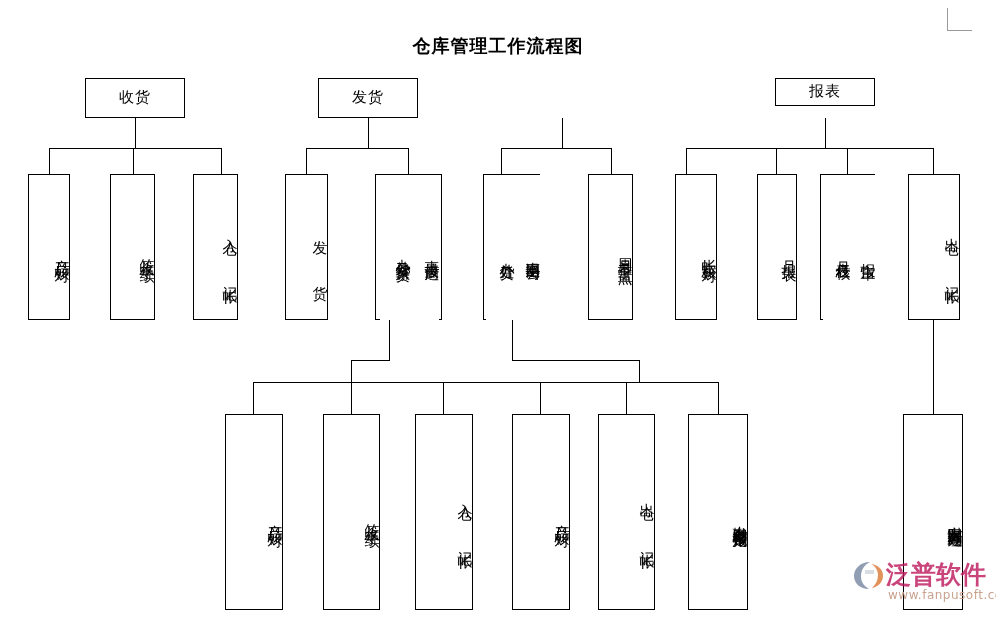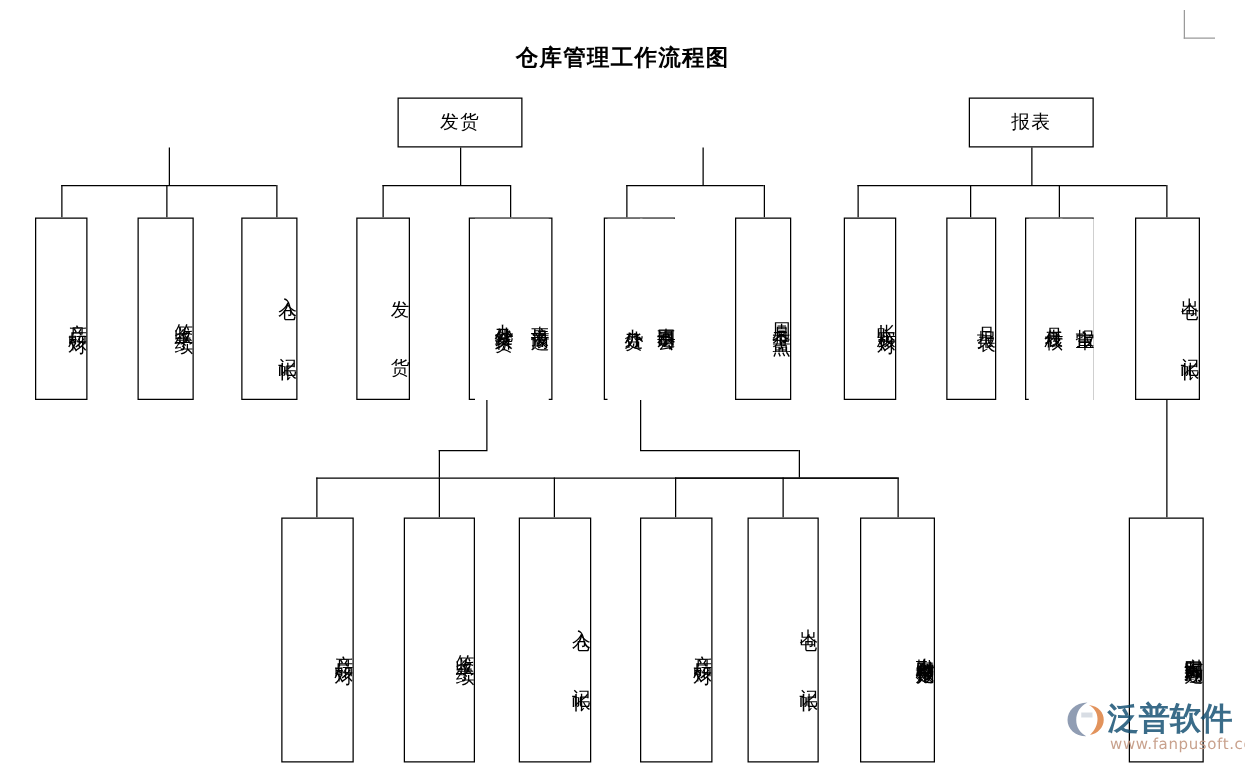--- a/index.html
+++ b/index.html
@@ -94,21 +94,21 @@
     top: 2px;
     width: 34px;
     height: 30px;
   }
   .wm-text {
     position: absolute;
     left: 34px;
     top: 0px;
     font-size: 25px;
     font-weight: bold;
-    color: #0c4a6e;
+    color: #be185d;
     letter-spacing: 0px;
     white-space: nowrap;
     opacity: .88;
   }
   .wm-url {
     position: absolute;
     left: 36px;
     top: 30px;
     font-size: 12px;
     color: #c49a84;
@@ -119,20 +119,21 @@
 </style>
 </head>
 <body>
 
 <div id="canvas">
 
   <div class="cornermark" style="left:947px; top:8px;"></div>
 
   <div class="title">仓库管理工作流程图</div>
 
+  <div class="node h" style="left:85px; top:78px; width:100px; height:40px;">收货</div>
   <div class="ln vt" style="left:135px; top:118px; height:30px;"></div>
   <div class="ln hz" style="left:49px; top:148px; width:172px;"></div>
   <div class="ln vt" style="left:49px; top:148px; height:26px;"></div>
   <div class="ln vt" style="left:133px; top:148px; height:26px;"></div>
   <div class="ln vt" style="left:221px; top:148px; height:26px;"></div>
 
   <div class="node v" style="left:28px; top:174px; width:42px; height:146px;">产品核对</div>
   <div class="node v" style="left:110px; top:174px; width:45px; height:146px;">签收手续</div>
   <div class="node v" style="left:193px; top:174px; width:45px; height:146px;">入仓  记帐</div>
 
@@ -179,21 +180,21 @@
   <div class="ln vt" style="left:639px; top:360px; height:22px;"></div>
   <div class="ln hz" style="left:540px; top:382px; width:178px;"></div>
   <div class="ln vt" style="left:540px; top:382px; height:32px;"></div>
   <div class="ln vt" style="left:626px; top:382px; height:32px;"></div>
   <div class="ln vt" style="left:718px; top:382px; height:32px;"></div>
 
   <div class="node v" style="left:512px; top:414px; width:58px; height:196px;">产品核对</div>
   <div class="node v" style="left:598px; top:414px; width:57px; height:196px;">出仓  记帐</div>
   <div class="node v tight" style="left:688px; top:414px; width:60px; height:196px;">内勤财务核定报销</div>
 
-  <div class="node h" style="left:775px; top:78px; width:100px; height:40px;">报表</div>
+  <div class="node h" style="left:775px; top:78px; width:100px; height:28px;">报表</div>
   <div class="ln vt" style="left:825px; top:118px; height:30px;"></div>
   <div class="ln hz" style="left:686px; top:148px; width:247px;"></div>
   <div class="ln vt" style="left:686px; top:148px; height:26px;"></div>
   <div class="ln vt" style="left:776px; top:148px; height:26px;"></div>
   <div class="ln vt" style="left:847px; top:148px; height:26px;"></div>
   <div class="ln vt" style="left:933px; top:148px; height:26px;"></div>
 
   <div class="node v" style="left:675px; top:174px; width:42px; height:146px;">帐实核对</div>
   <div class="node v" style="left:757px; top:174px; width:40px; height:146px;">月报表</div>
 

